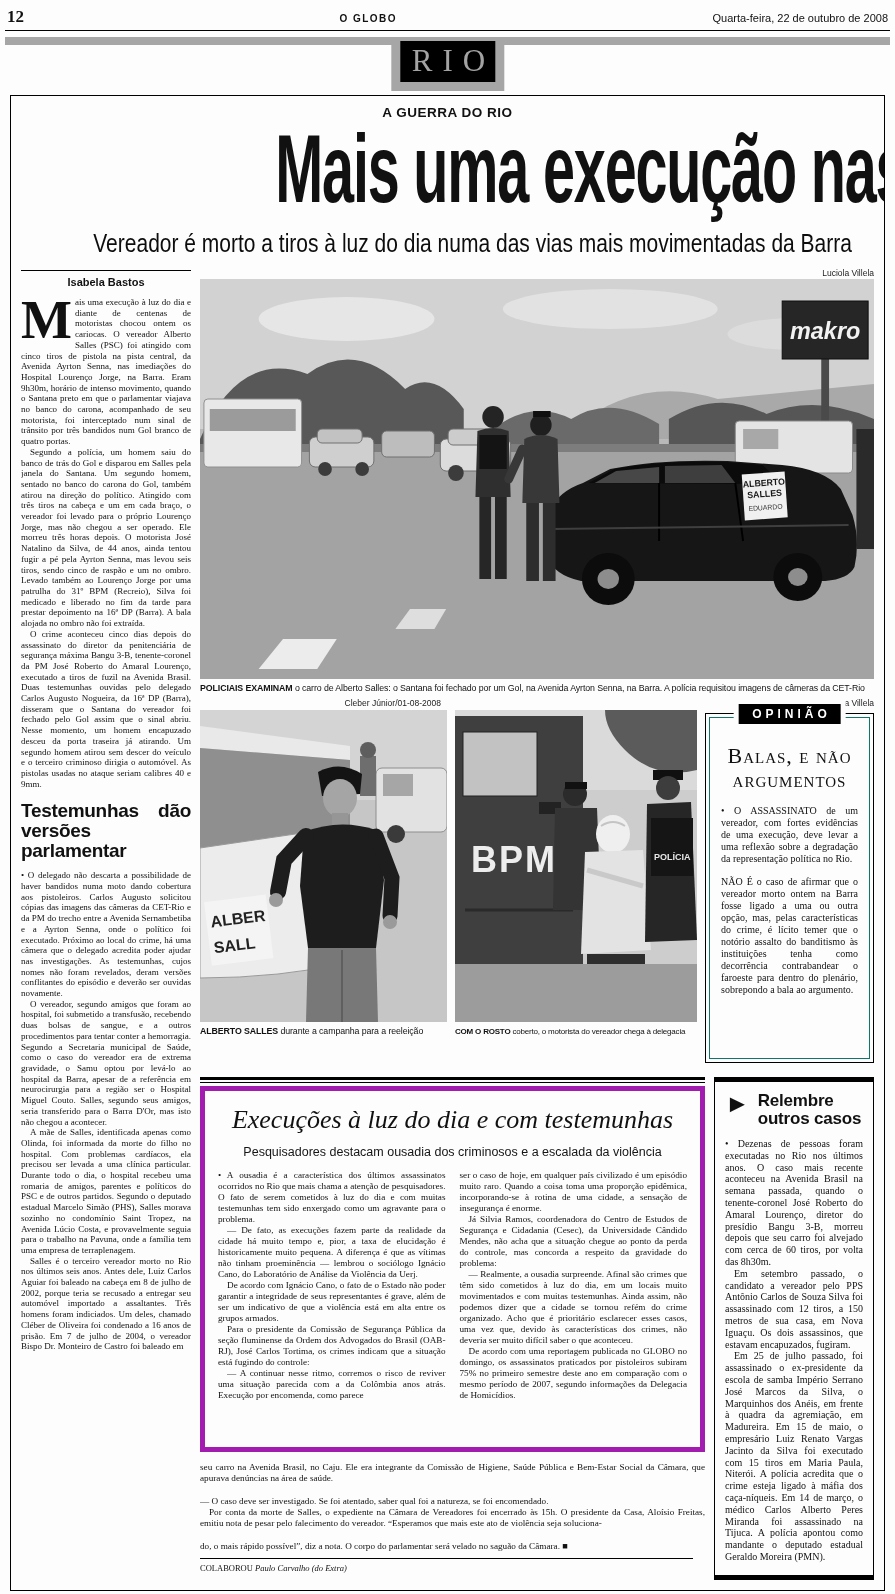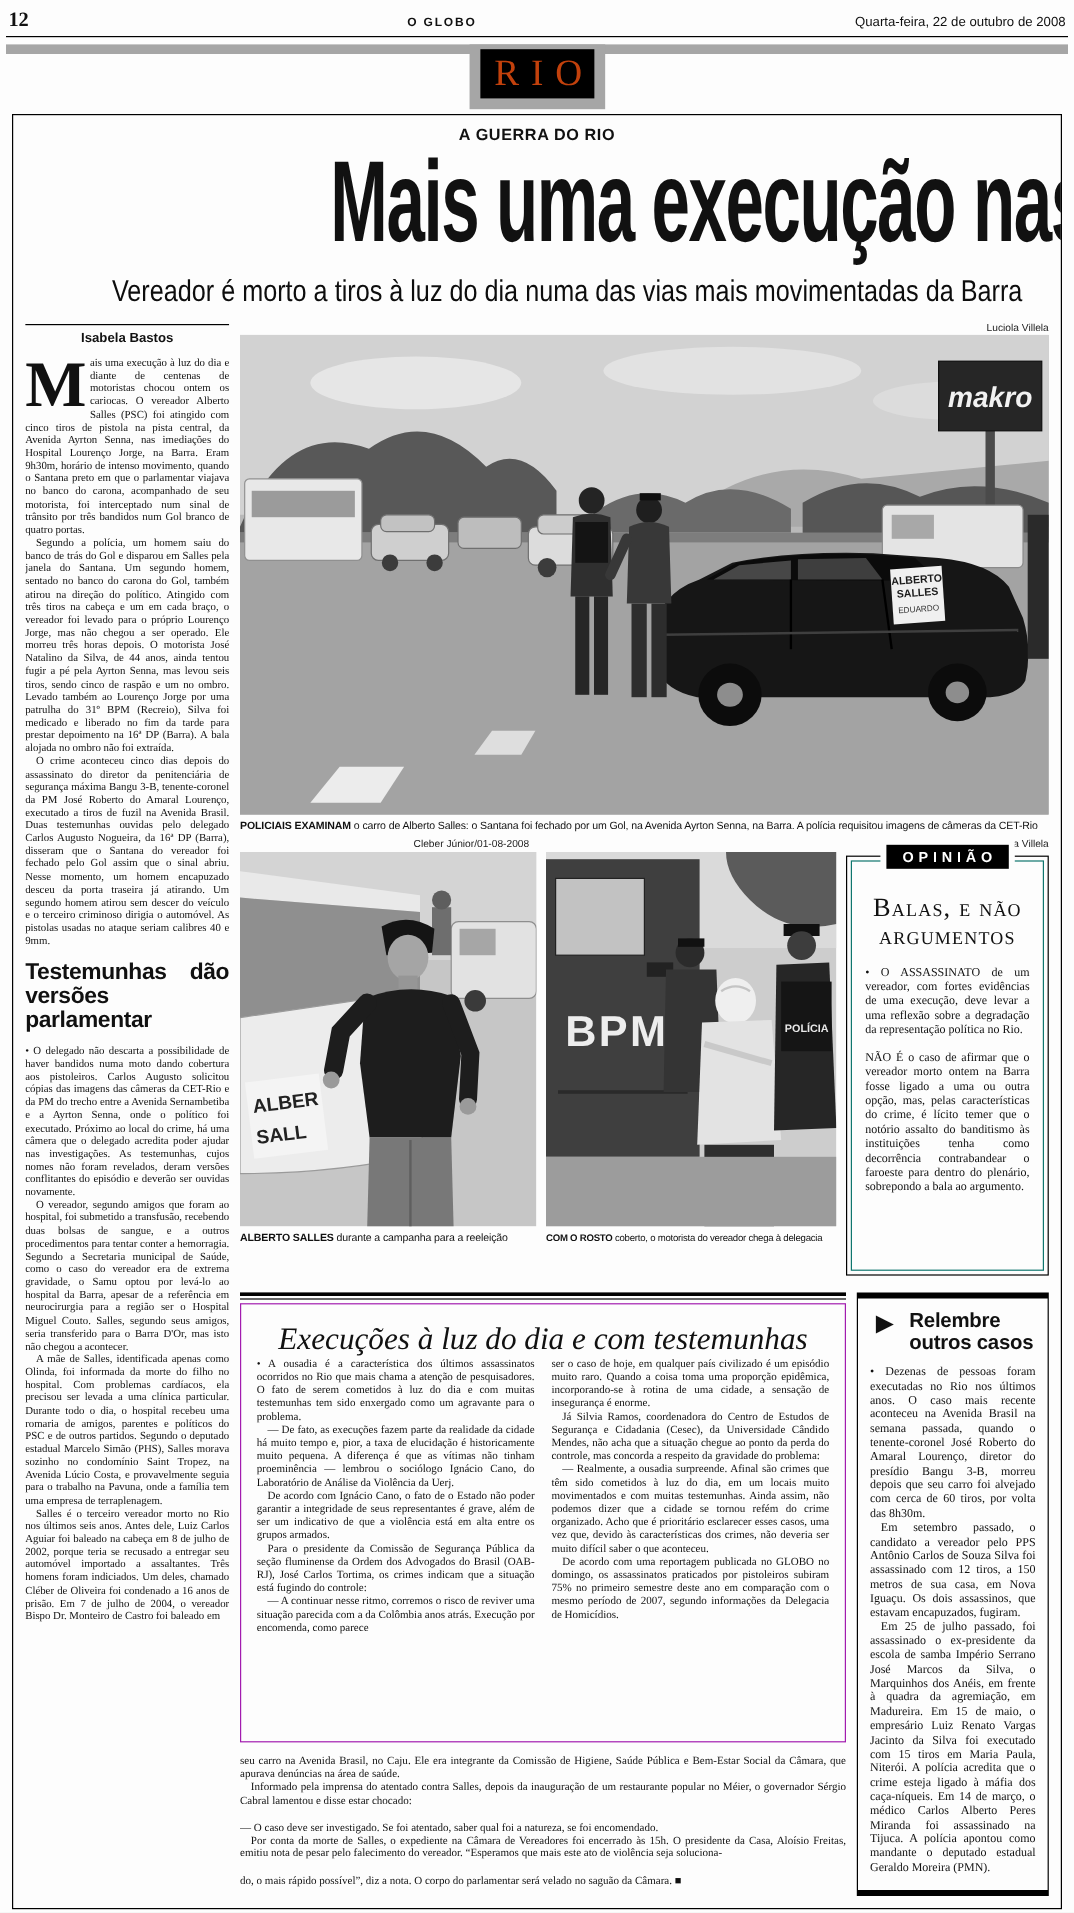--- a/index.html
+++ b/index.html
@@ -9,21 +9,21 @@
   .masthead{display:flex;align-items:baseline;justify-content:space-between;
             margin:0 5px;padding:7px 2px 3px;border-bottom:1.5px solid #000;}
   .pgnum{font:bold 17px "Liberation Serif",serif;}
   .paper{font:bold 10px "Liberation Sans",sans-serif;letter-spacing:1.5px;}
   .mdate{font:11px "Liberation Sans",sans-serif;}
   
   .band{position:relative;height:52px;margin:6px 5px 0;}
   .band::before{content:"";position:absolute;left:0;right:0;top:0;height:8px;background:#a6a6a6;}
   .badge-outer{position:absolute;left:50%;transform:translateX(-50%);top:0;
                background:#a6a6a6;padding:4px 9px 9px;}
-  .badge-inner{background:#000;color:#c2410c;font:31px/36px "Liberation Serif",serif;
+  .badge-inner{background:#000;color:#a3a3a3;font:31px/36px "Liberation Serif",serif;
                letter-spacing:10px;padding:2px 0 3px 12px;}
   
   .mainbox{margin:6px 10px 0;border:1.5px solid #000;height:1496px;box-sizing:border-box;
            padding:4px 10px;overflow:hidden;position:relative;}
   .kicker{text-align:center;font:bold 13.5px "Liberation Sans",sans-serif;letter-spacing:.5px;margin-top:5px;}
   .headline-wrap{text-align:center;height:98px;margin-top:2px;overflow:visible;}
   .headline{font:bold 96px/94px "Liberation Sans",sans-serif;margin:0;display:inline-block;
             white-space:nowrap;letter-spacing:-2px;transform:scaleX(.60);transform-origin:50% 50%;}
   .subhead-wrap{text-align:center;height:34px;margin-top:8px;}
   .subhead{font:25px/30px "Liberation Sans",sans-serif;display:inline-block;white-space:nowrap;
@@ -62,21 +62,21 @@
   .opinion-label{position:absolute;top:-10px;left:50%;transform:translateX(-50%);
                  background:#000;color:#fff;font:bold 12px "Liberation Sans",sans-serif;
                  letter-spacing:4px;padding:3px 10px 3px 14px;box-shadow:0 0 0 5px #fdfdfd;}
   .opinion-title{font:22px/24px "Liberation Serif",serif;font-weight:normal;font-variant:small-caps;
                  letter-spacing:1px;text-align:center;margin:8px 0 13px;}
   .opinion p{font-size:10px;line-height:12px;text-align:justify;margin:0 0 11px;}
   
   .bottomrow{display:flex;gap:9px;margin-top:14px;align-items:flex-start;}
   .execwrap{width:505px;flex:none;}
   .exec-toprule{border-top:3px solid #000;border-bottom:1px solid #000;height:2px;margin-bottom:3px;}
-  .execbox{border:1px solid #a21caf;height:366px;box-sizing:border-box;padding:8px 13px;overflow:hidden;}
+  .execbox{border:5px solid #a21caf;height:366px;box-sizing:border-box;padding:8px 13px;overflow:hidden;}
   .exec-title{font:italic 26px/30px "Liberation Serif",serif;font-weight:normal;text-align:center;margin:6px 0 0;}
   .exec-subtitle{font:12.5px "Liberation Sans",sans-serif;text-align:center;margin:10px 0 11px;color:#151515;}
   .exec-cols{display:flex;gap:14px;}
   .exec-col{flex:1;font-size:9.2px;line-height:11px;text-align:justify;}
   .exec-col p{margin:0;text-indent:9px;}
   .exec-col p.noindent{text-indent:0;}
   .stripcols{display:flex;gap:12px;margin-top:10px;height:116px;overflow:hidden;flex-direction:column;}
   .strip{flex:1;font-size:9.2px;line-height:10.9px;text-align:justify;}
   .strip p{margin:0;text-indent:9px;}
   .strip p.noindent{text-indent:0;}
@@ -289,41 +289,41 @@
               <p>NÃO É o caso de afirmar que o vereador morto ontem na Barra fosse ligado a uma ou outra opção, mas, pelas características do crime, é lícito temer que o notório assalto do banditismo às instituições tenha como decorrência contrabandear o faroeste para dentro do plenário, sobrepondo a bala ao argumento.</p>
             </div>
           </aside>
         </div>
 
         <div class="bottomrow">
           <div class="execwrap">
             <div class="exec-toprule"></div>
             <section class="execbox">
               <h3 class="exec-title">Execuções à luz do dia e com testemunhas</h3>
+              <div class="exec-subtitle">Pesquisadores destacam ousadia dos criminosos e a escalada da violência</div>
               <div class="exec-cols">
                 <div class="exec-col">
                   <p class="noindent">• A ousadia é a característica dos últimos assassinatos ocorridos no Rio que mais chama a atenção de pesquisadores. O fato de serem cometidos à luz do dia e com muitas testemunhas tem sido enxergado como um agravante para o problema.</p>
                   <p>— De fato, as execuções fazem parte da realidade da cidade há muito tempo e, pior, a taxa de elucidação é historicamente muito pequena. A diferença é que as vítimas não tinham proeminência — lembrou o sociólogo Ignácio Cano, do Laboratório de Análise da Violência da Uerj.</p>
                   <p>De acordo com Ignácio Cano, o fato de o Estado não poder garantir a integridade de seus representantes é grave, além de ser um indicativo de que a violência está em alta entre os grupos armados.</p>
                   <p>Para o presidente da Comissão de Segurança Pública da seção fluminense da Ordem dos Advogados do Brasil (OAB-RJ), José Carlos Tortima, os crimes indicam que a situação está fugindo do controle:</p>
                   <p>— A continuar nesse ritmo, corremos o risco de reviver uma situação parecida com a da Colômbia anos atrás. Execução por encomenda, como parece</p>
                 </div>
                 <div class="exec-col">
                   <p class="noindent">ser o caso de hoje, em qualquer país civilizado é um episódio muito raro. Quando a coisa toma uma proporção epidêmica, incorporando-se à rotina de uma cidade, a sensação de insegurança é enorme.</p>
                   <p>Já Silvia Ramos, coordenadora do Centro de Estudos de Segurança e Cidadania (Cesec), da Universidade Cândido Mendes, não acha que a situação chegue ao ponto da perda do controle, mas concorda a respeito da gravidade do problema:</p>
                   <p>— Realmente, a ousadia surpreende. Afinal são crimes que têm sido cometidos à luz do dia, em um locais muito movimentados e com muitas testemunhas. Ainda assim, não podemos dizer que a cidade se tornou refém do crime organizado. Acho que é prioritário esclarecer esses casos, uma vez que, devido às características dos crimes, não deveria ser muito difícil saber o que aconteceu.</p>
                   <p>De acordo com uma reportagem publicada no GLOBO no domingo, os assassinatos praticados por pistoleiros subiram 75% no primeiro semestre deste ano em comparação com o mesmo período de 2007, segundo informações da Delegacia de Homicídios.</p>
                 </div>
               </div>
             </section>
 
             <div class="stripcols">
               <div class="strip">
                 <p class="noindent">seu carro na Avenida Brasil, no Caju. Ele era integrante da Comissão de Higiene, Saúde Pública e Bem-Estar Social da Câmara, que apurava denúncias na área de saúde.</p>
-                <p>Informado pela imprensa do atentado contra Salles, depois da inauguração de um restaurante popular no Méier, o governador Sérgio Cabral lamentou e disse estar chocado:</p>
               </div>
               <div class="strip">
                 <p class="noindent">— O caso deve ser investigado. Se foi atentado, saber qual foi a natureza, se foi encomendado.</p>
                 <p>Por conta da morte de Salles, o expediente na Câmara de Vereadores foi encerrado às 15h. O presidente da Casa, Aloísio Freitas, emitiu nota de pesar pelo falecimento do vereador. “Esperamos que mais este ato de violência seja soluciona-</p>
               </div>
               <div class="strip">
                 <p class="noindent">do, o mais rápido possível”, diz a nota. O corpo do parlamentar será velado no saguão da Câmara. ■</p>
                 <div class="colab-rule"></div>
                 <p class="colab"><span>COLABOROU</span> <em>Paulo Carvalho (do Extra)</em></p>
                 <div class="netbox">

